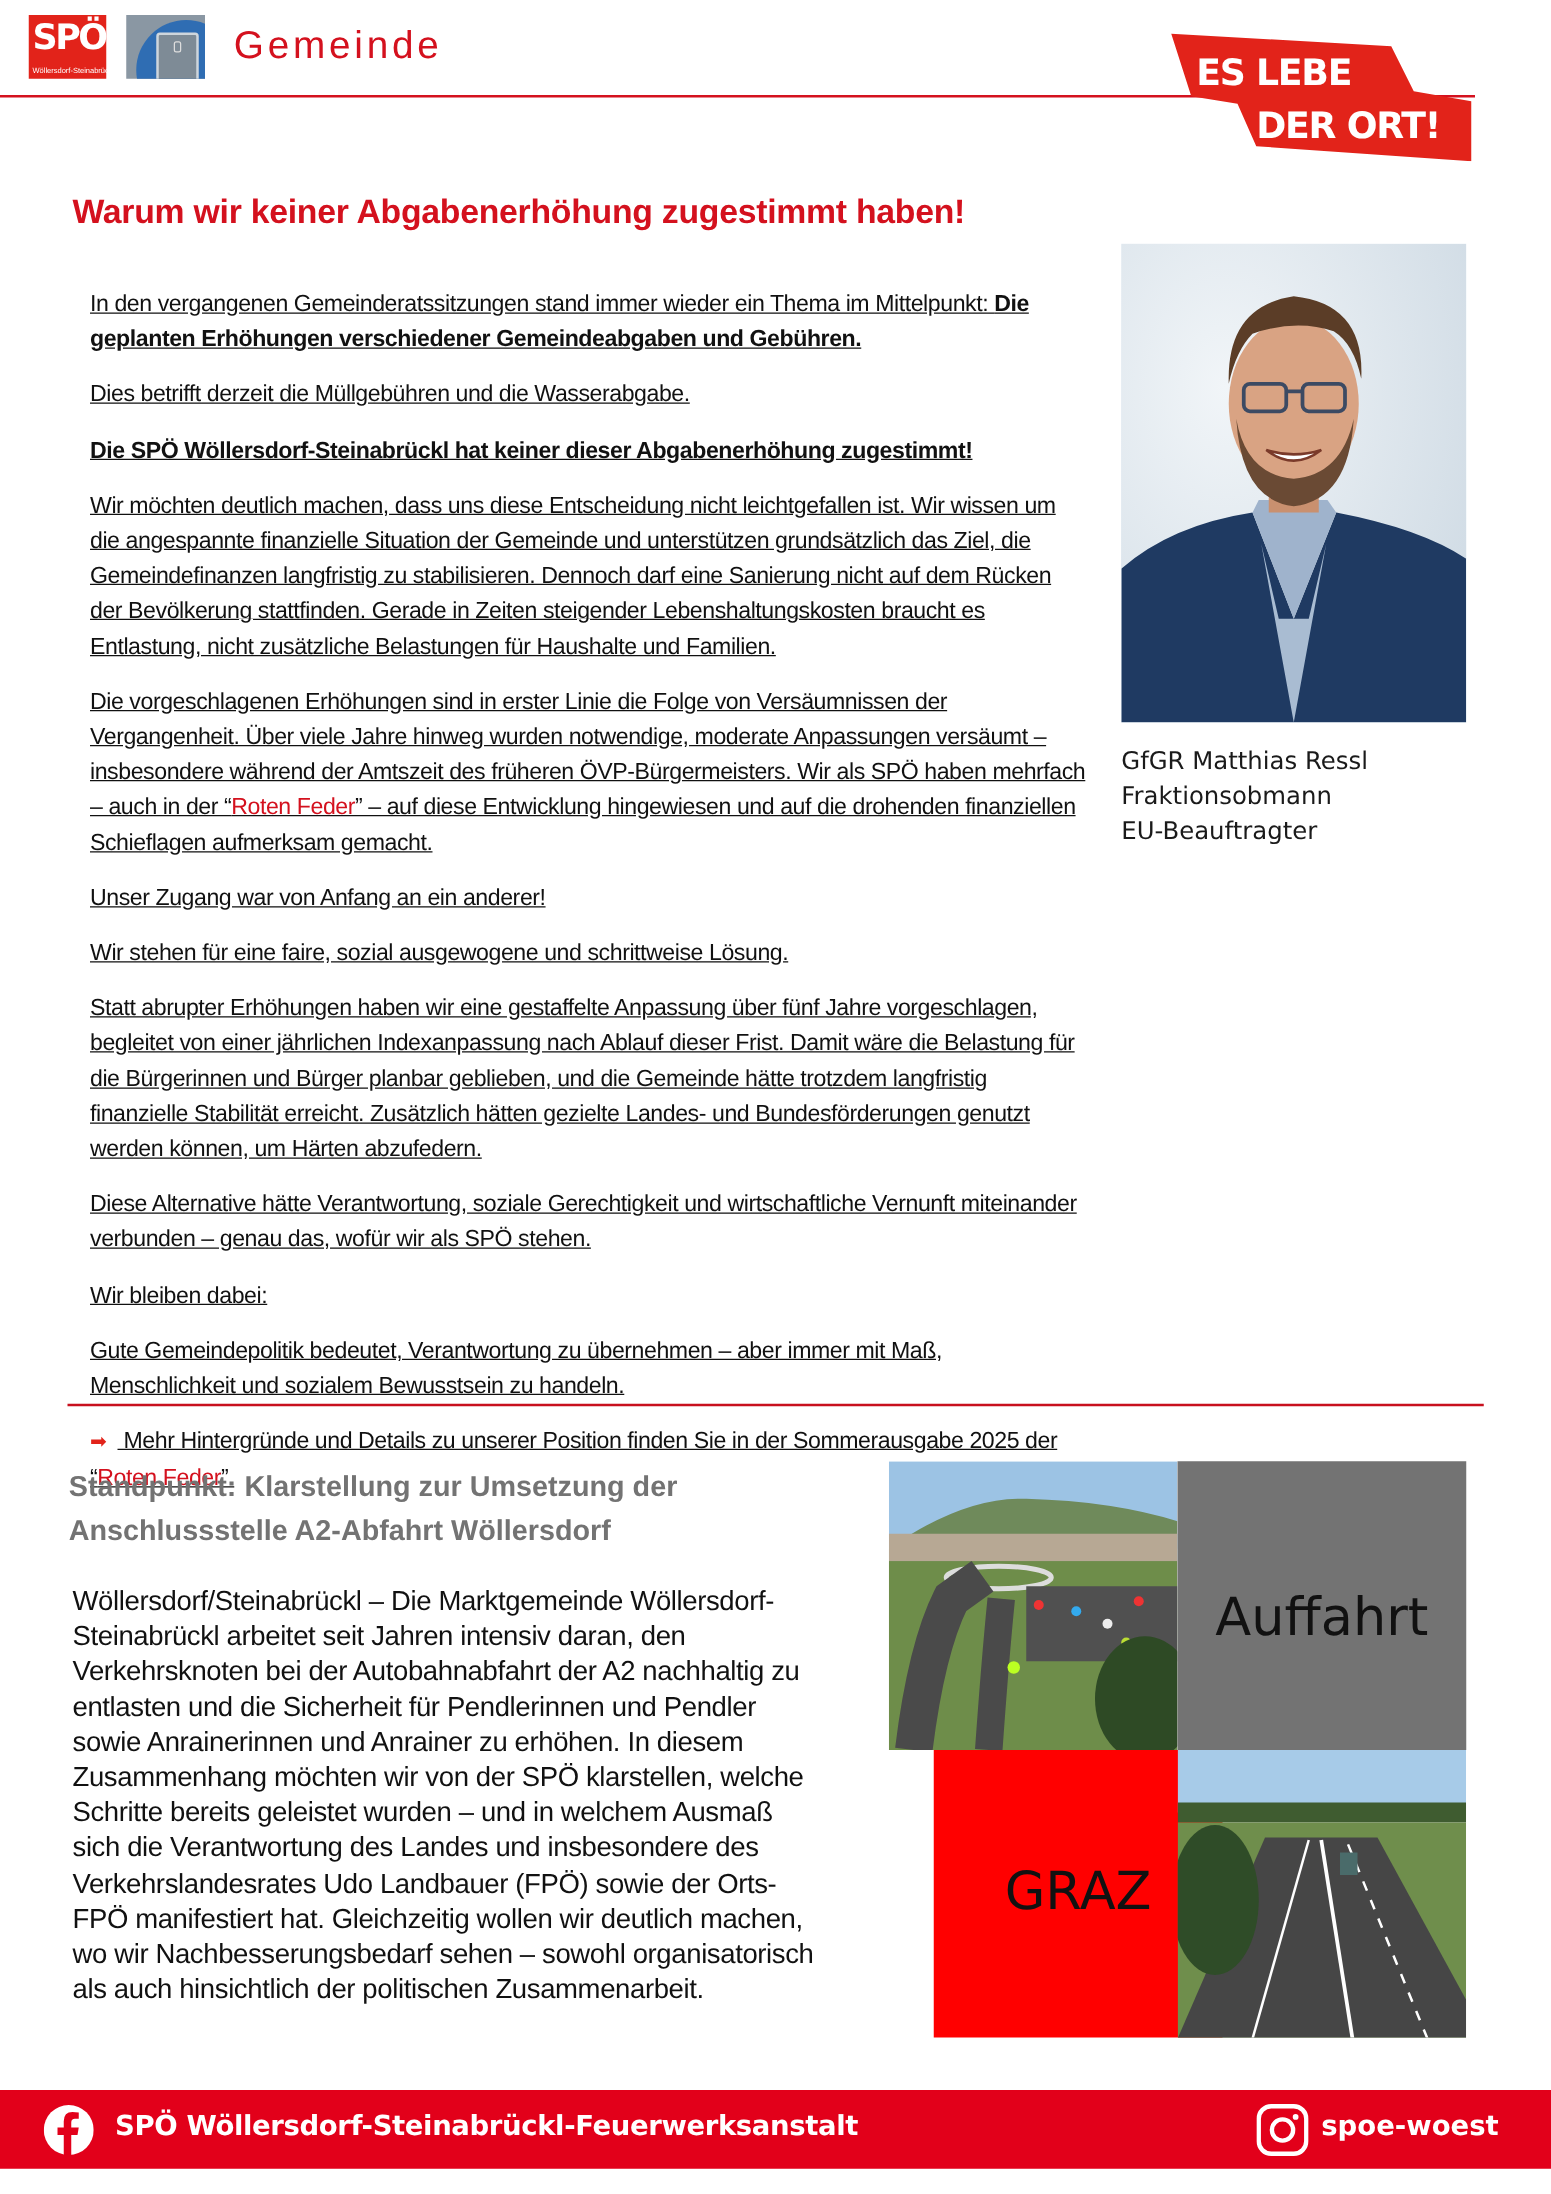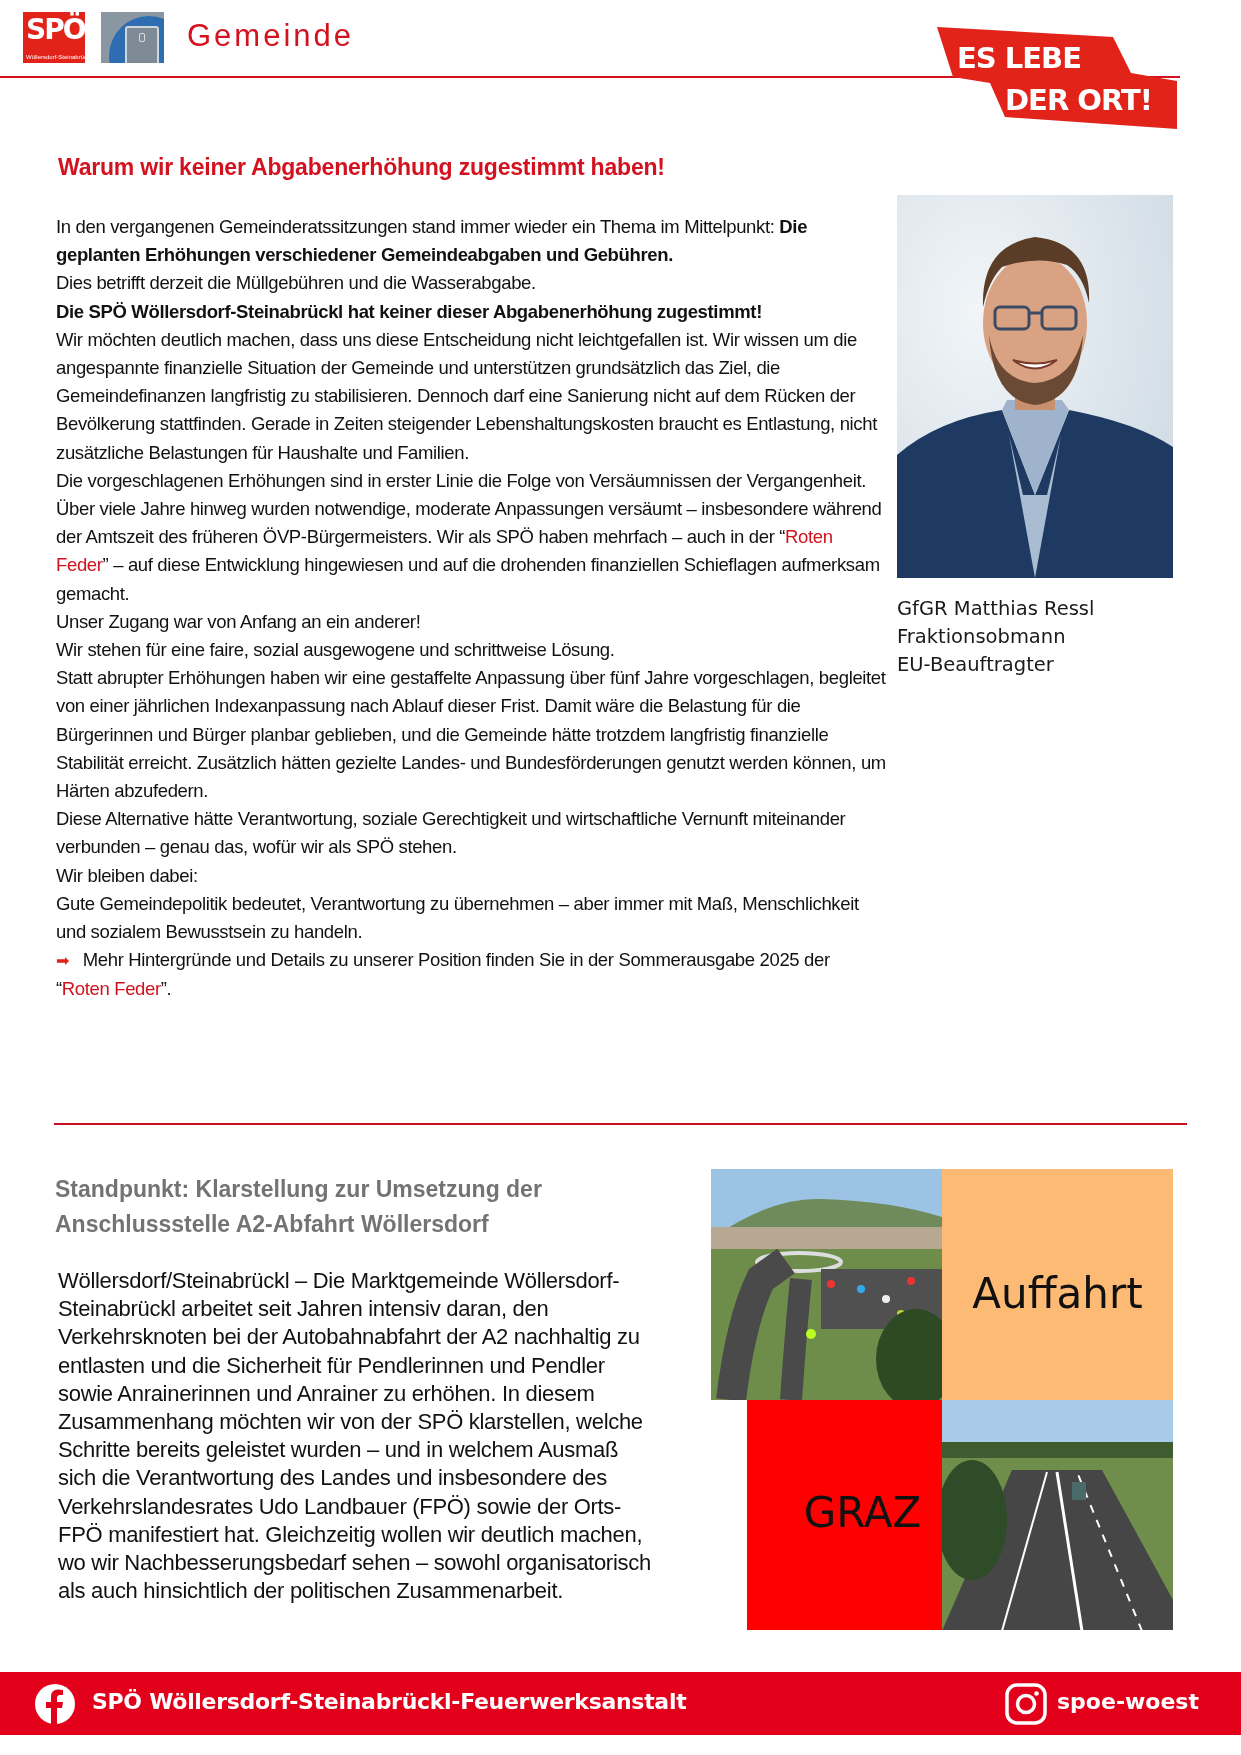--- a/index.html
+++ b/index.html
@@ -16,40 +16,40 @@
   .logo-arc { position:absolute; left:8px; top:4px; width:80px; height:80px; border-radius:50%; background:#2f6db3; }
   .logo-door { position:absolute; left:24px; top:14px; width:34px; height:40px; border:2px solid #cfd6dc; border-radius:3px; background:#7e8b96; }
   .logo-slot { position:absolute; left:12px; top:5px; width:6px; height:9px; border:1px solid #ddd; border-radius:2px; }
   .header-title { left:187px; top:18px; font-size:31px; color:#d4111e; letter-spacing:3px; font-family:"Liberation Sans", sans-serif; }
   .header-line { left:0; top:76px; width:1180px; height:2px; background:#d4111e; }
 
   .slogan { left:935px; top:25px; width:250px; height:104px; }
   .slogan svg { width:100%; height:100%; }
 
   
-  .h1 { left:58px; top:154px; font-size:23px; font-weight:bold; color:#d4111e; letter-spacing:-0.2px; }
+  .h1 { left:58px; top:154px; font-size:27px; font-weight:bold; color:#d4111e; letter-spacing:-0.2px; }
   .body1 { left:56px; top:213px; width:830px; font-size:18.5px; line-height:28.2px; letter-spacing:-0.35px; color:#111; }
-  .body1 p { margin:0; }
+  .body1 p { margin:16px;text-decoration:underline; }
   .body1 b { font-weight:bold; }
   .red { color:#d4111e; }
   .arrow { display:inline-block; width:22px; color:#e2231a; font-size:16px; }
 
   .photo { left:897px; top:195px; width:276px; height:383px; overflow:hidden; background:linear-gradient(180deg,#e6edf3 0%,#dbe5ee 60%,#c9d6e1 100%); }
   .caption { left:897px; top:595px; font-family:"DejaVu Sans", sans-serif; font-size:19.5px; line-height:28px; color:#1a1a1a; }
 
   .divider { left:54px; top:1123px; width:1133px; height:2px; background:#c8101e; }
 
   
   .h2 { left:55px; top:1172px; font-size:23px; font-weight:bold; color:#737373; line-height:35px; }
   .body2 { left:58px; top:1267px; width:600px; font-size:22px; line-height:28.2px; letter-spacing:-0.3px; color:#111; }
 
   .collage { left:711px; top:1169px; width:462px; height:461px; }
   .tile { position:absolute; width:231px; height:230.5px; overflow:hidden; }
   .tile-tl { left:0; top:0; }
-  .tile-tr { left:231px; top:0; background:#fdba74; }
+  .tile-tr { left:231px; top:0; background:#737373; }
   .tile-bl { left:0; top:230.5px; background:#ff0000;margin-left:36px; }
   .tile-br { left:231px; top:230.5px; }
   .tile-label { position:absolute; width:100%; text-align:center; font-family:"DejaVu Sans", sans-serif; color:#111; font-size:42px; }
   .tile-tr .tile-label { top:100px; }
   .tile-bl .tile-label { top:88px; }
 
   
   .footer { left:0; top:1672px; width:1241px; height:63px; background:#e2001a;padding-left:20px; }
   .fb-icon { position:absolute; left:35px; top:12px; width:40px; height:40px; }
   .fb-text { position:absolute; left:92px; top:17px; font-family:"DejaVu Sans", sans-serif; font-weight:bold; font-size:22px; color:#fff; letter-spacing:-0.3px; }

